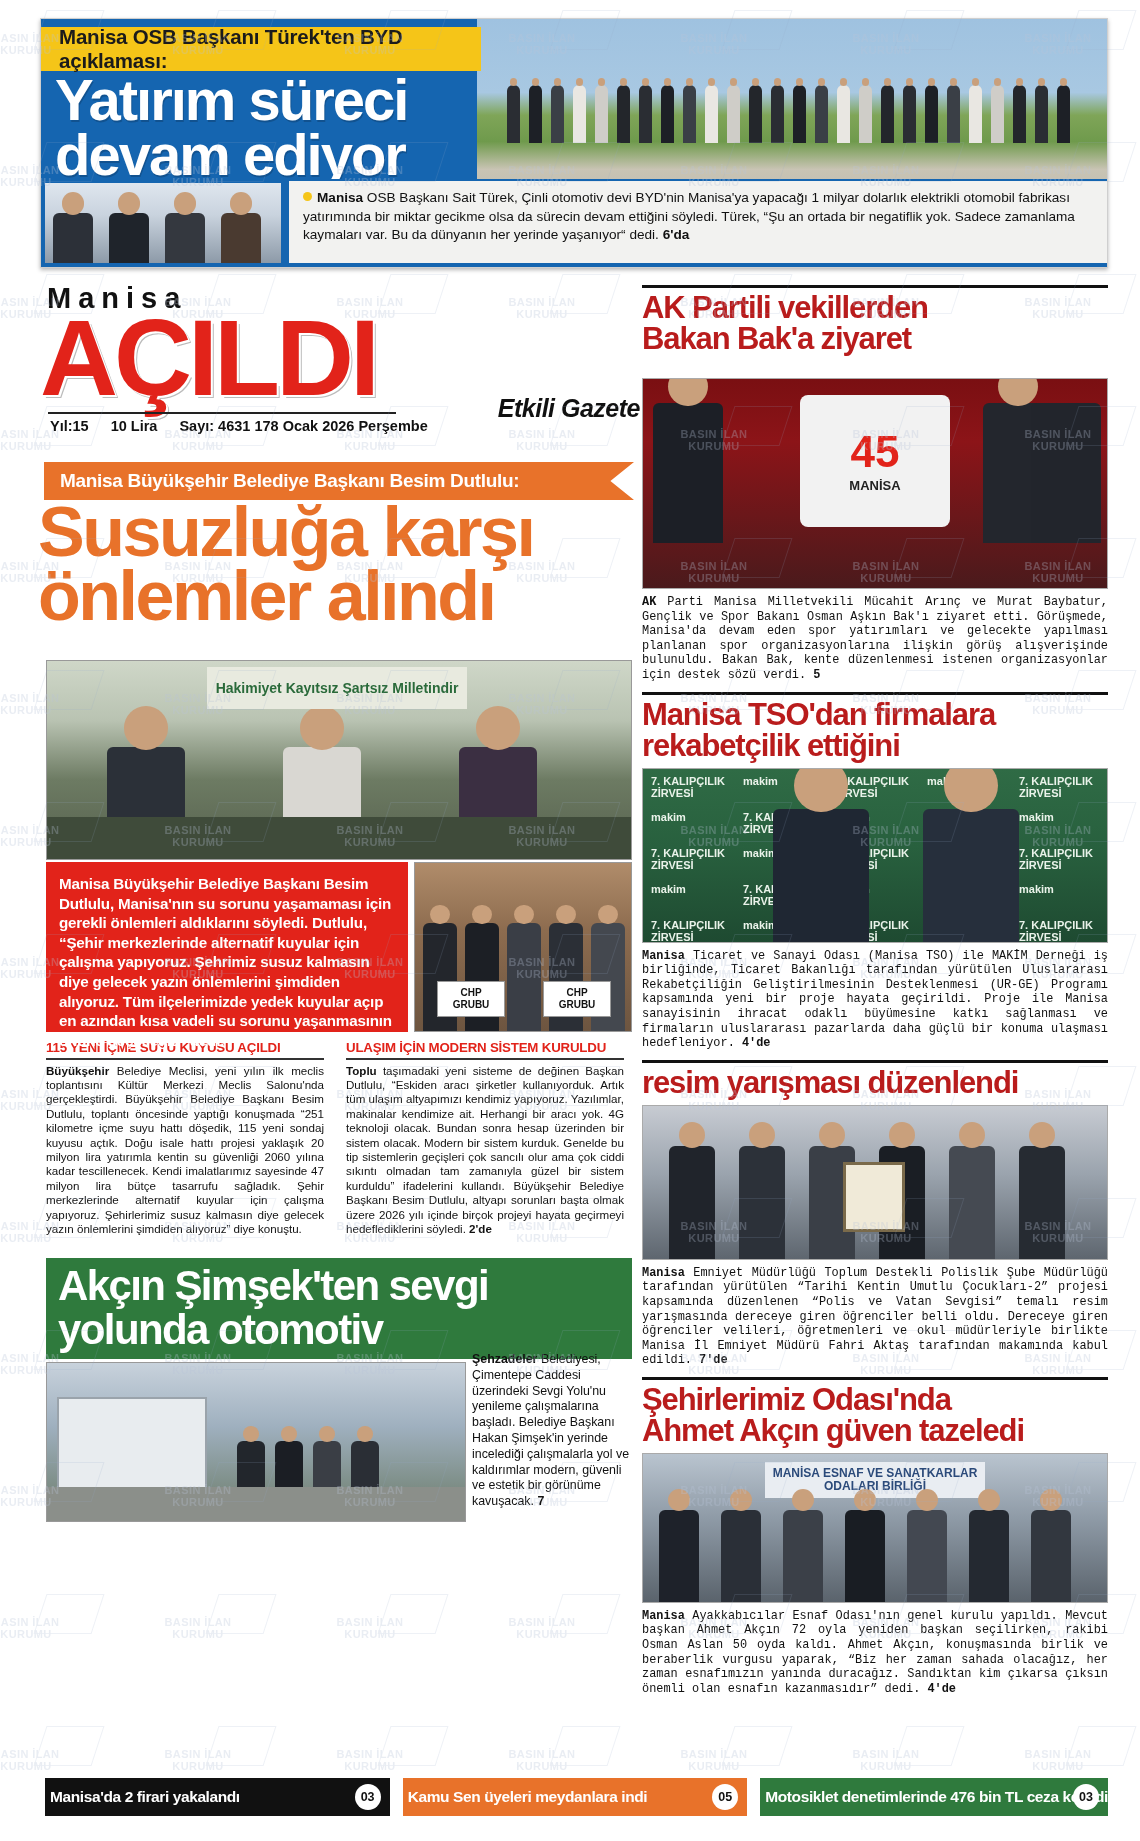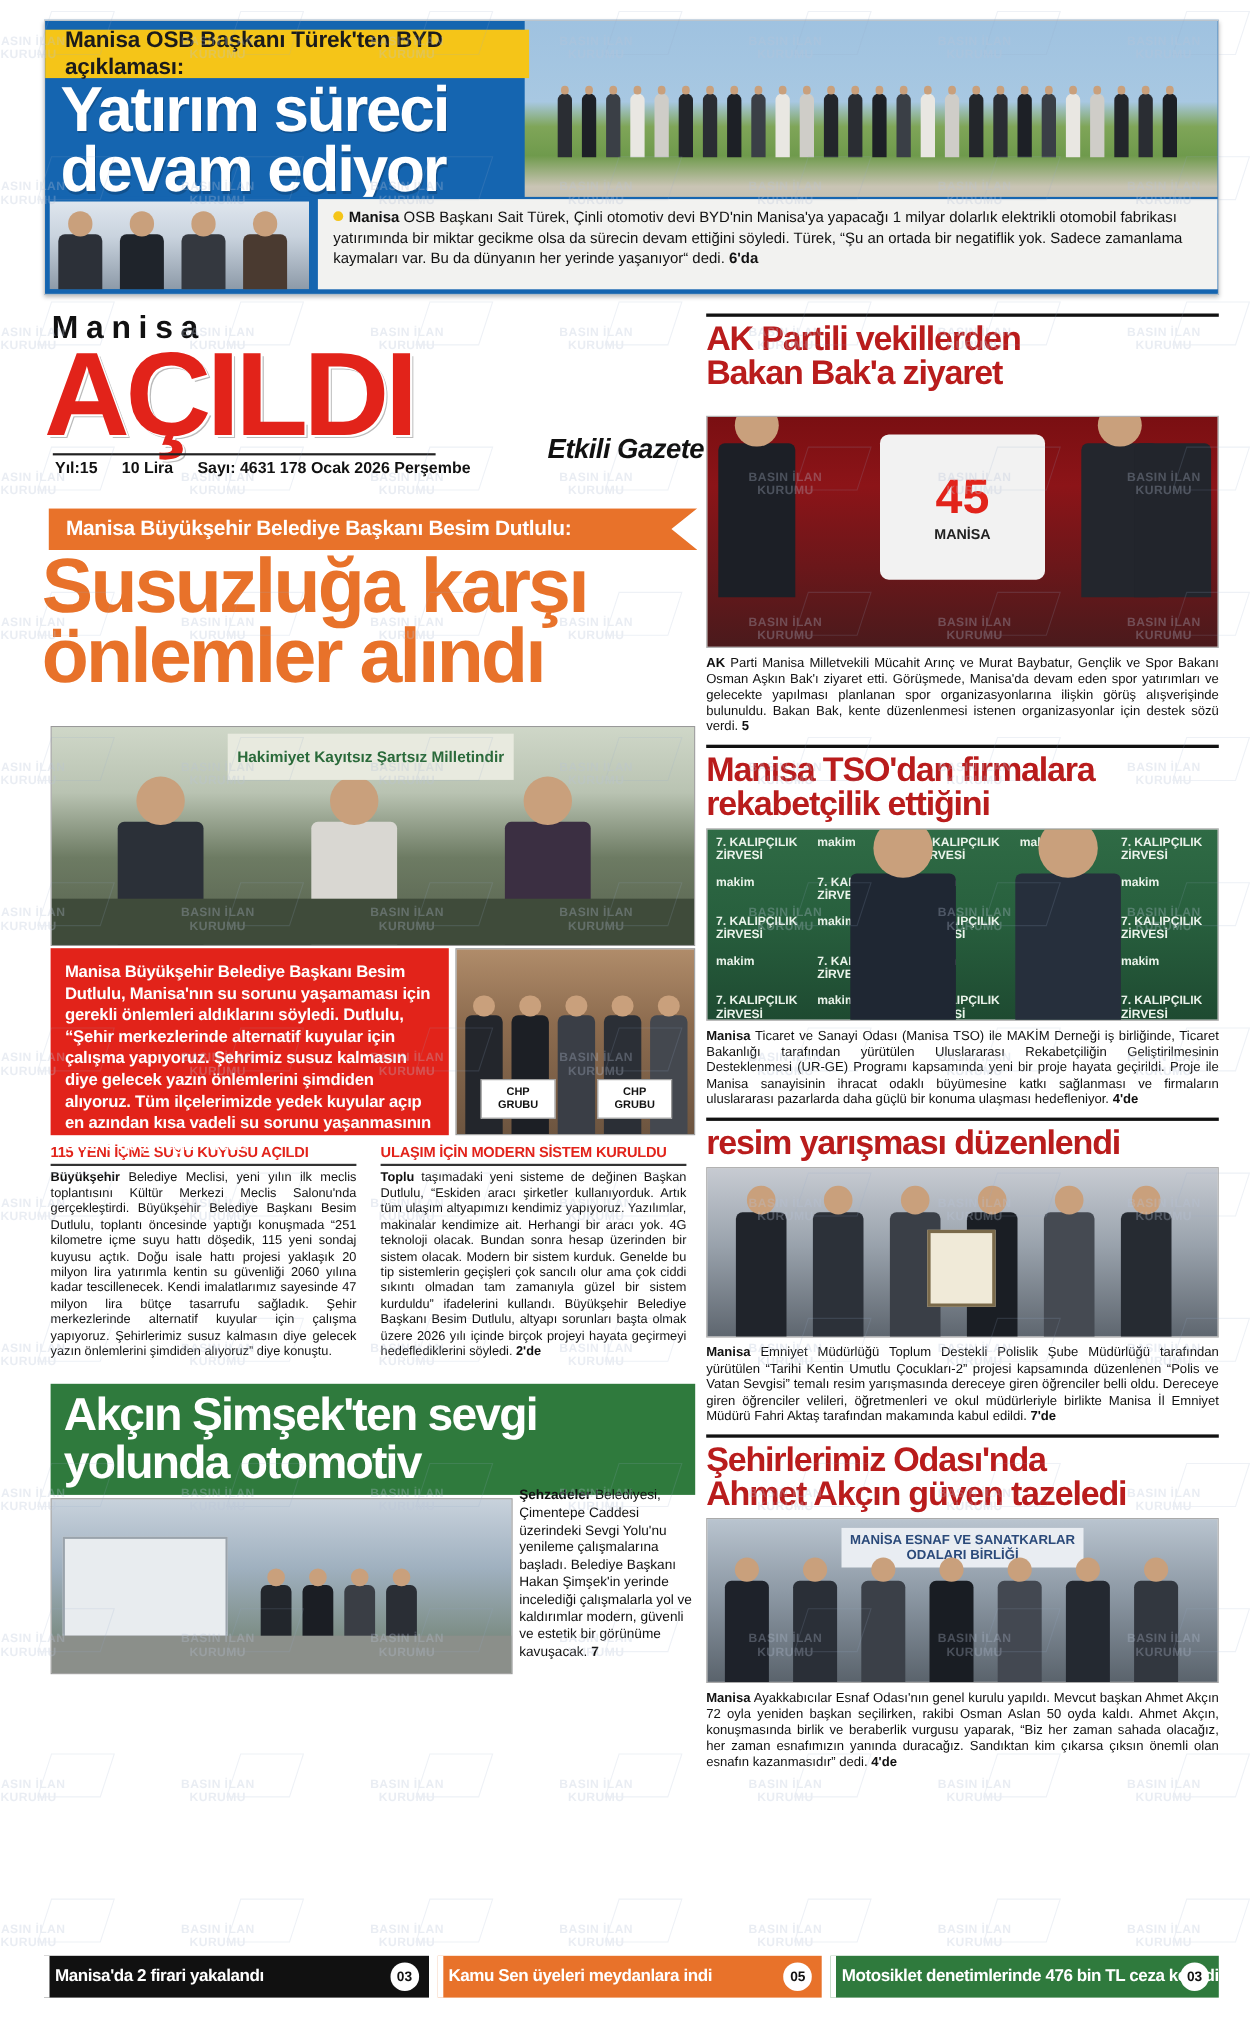--- a/index.html
+++ b/index.html
@@ -157,21 +157,21 @@
   }
   .greentext b { font-weight:800; }
 
   
   .rcol { position:absolute; left:642px; top:282px; width:466px; z-index:6; }
   .r-rule { width:100%; height:3px; background:#111; margin: 3px 0 4px 0; }
   .r-head {
     color:#b91c1c; font-weight:700; font-size:31px; line-height:1.0; letter-spacing:-1.1px;
   }
   .r-photo { width:100%; margin-top:7px; border:1px solid #aaa; overflow:hidden; position:relative; }
-  .r-body { font-size:11.9px; line-height:14.6px; color:#111; margin-top:6px; text-align:justify; }
+  .r-body { font-size:11.9px; line-height:14.6px; color:#111; margin-top:6px; text-align:justify;font-family:Liberation Mono, monospace; }
   .r-body b { font-weight:800; }
   .r-block { margin-bottom: 9px; }
 
   
   .ticker { position:absolute; left:40px; top:1778px; width:1068px; height:38px; display:flex; gap:8px; z-index:8; }
   .tk { flex:1; display:flex; align-items:center; padding-left:10px; position:relative; }
   .tk .bar { width:5px; height:100%; background:#fff; position:absolute; left:0; top:0; }
   .tk span.lbl { color:#fff; font-weight:800; font-size:15.5px; letter-spacing:-.4px; white-space:nowrap; }
   .tk .num {
     position:absolute; right:9px; top:50%; transform:translateY(-50%);

